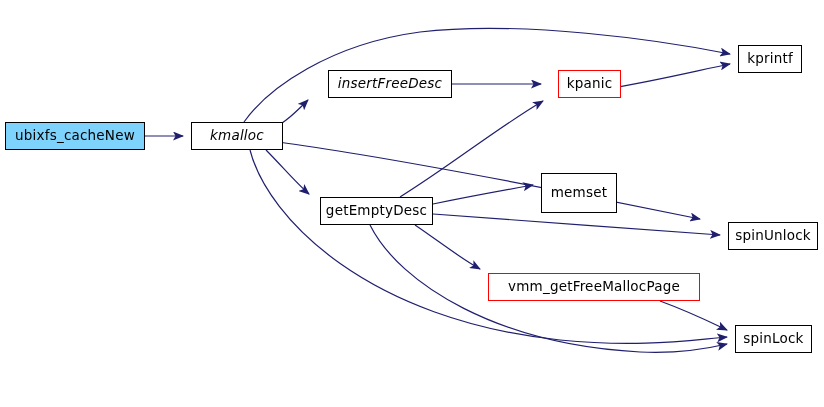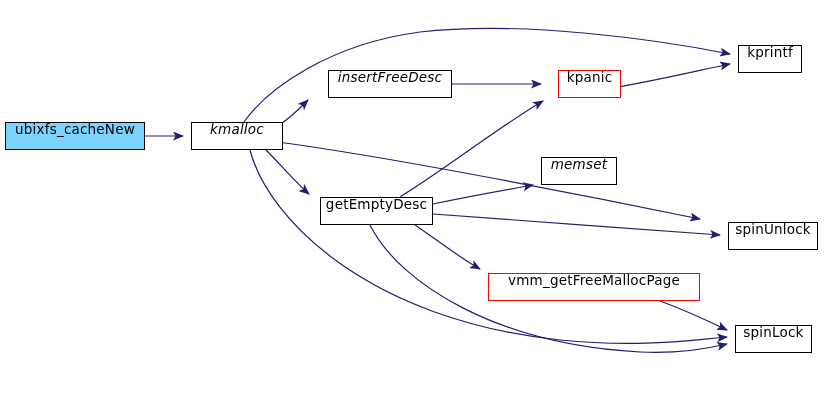--- a/index.html
+++ b/index.html
@@ -19,21 +19,21 @@
     position: absolute;
     left: 0;
     top: 0;
     width: 824px;
     height: 407px;
   }
   .node {
     position: absolute;
     box-sizing: border-box;
     display: flex;
-    align-items: flex-start;
+    align-items: center;
     justify-content: center;
     background: #ffffff;
     border: 1px solid #000000;
     color: #000000;
     font-size: 13.5px;
     line-height: 1;
     letter-spacing: 0.2px;
     white-space: nowrap;
     z-index: 2;
   }
@@ -89,21 +89,21 @@
       </div>
       <div class="node red" style="left: 549px; top: 70px; width: 63px; height: 28px; margin-left: 9px;">
         <span class="node-label">kpanic</span>
       </div>
       <div class="node" style="left: 738px; top: 45px; width: 64px; height: 28px;">
         <span class="node-label">kprintf</span>
       </div>
       <div class="node" style="left: 320px; top: 197px; width: 113px; height: 28px;">
         <span class="node-label">getEmptyDesc</span>
       </div>
-      <div class="node" style="left: 541px; top: 157px; width: 76px; height: 28px; font-style: italic;">
+      <div class="node" style="left: 541px; top: 173px; width: 76px; height: 40px;">
         <span class="node-label">memset</span>
       </div>
       <div class="node red" style="left: 488px; top: 273px; width: 212px; height: 28px;">
         <span class="node-label">vmm_getFreeMallocPage</span>
       </div>
       <div class="node" style="left: 728px; top: 222px; width: 90px; height: 28px;">
         <span class="node-label">spinUnlock</span>
       </div>
       <div class="node" style="left: 735px; top: 325px; width: 77px; height: 28px;">
         <span class="node-label">spinLock</span>

